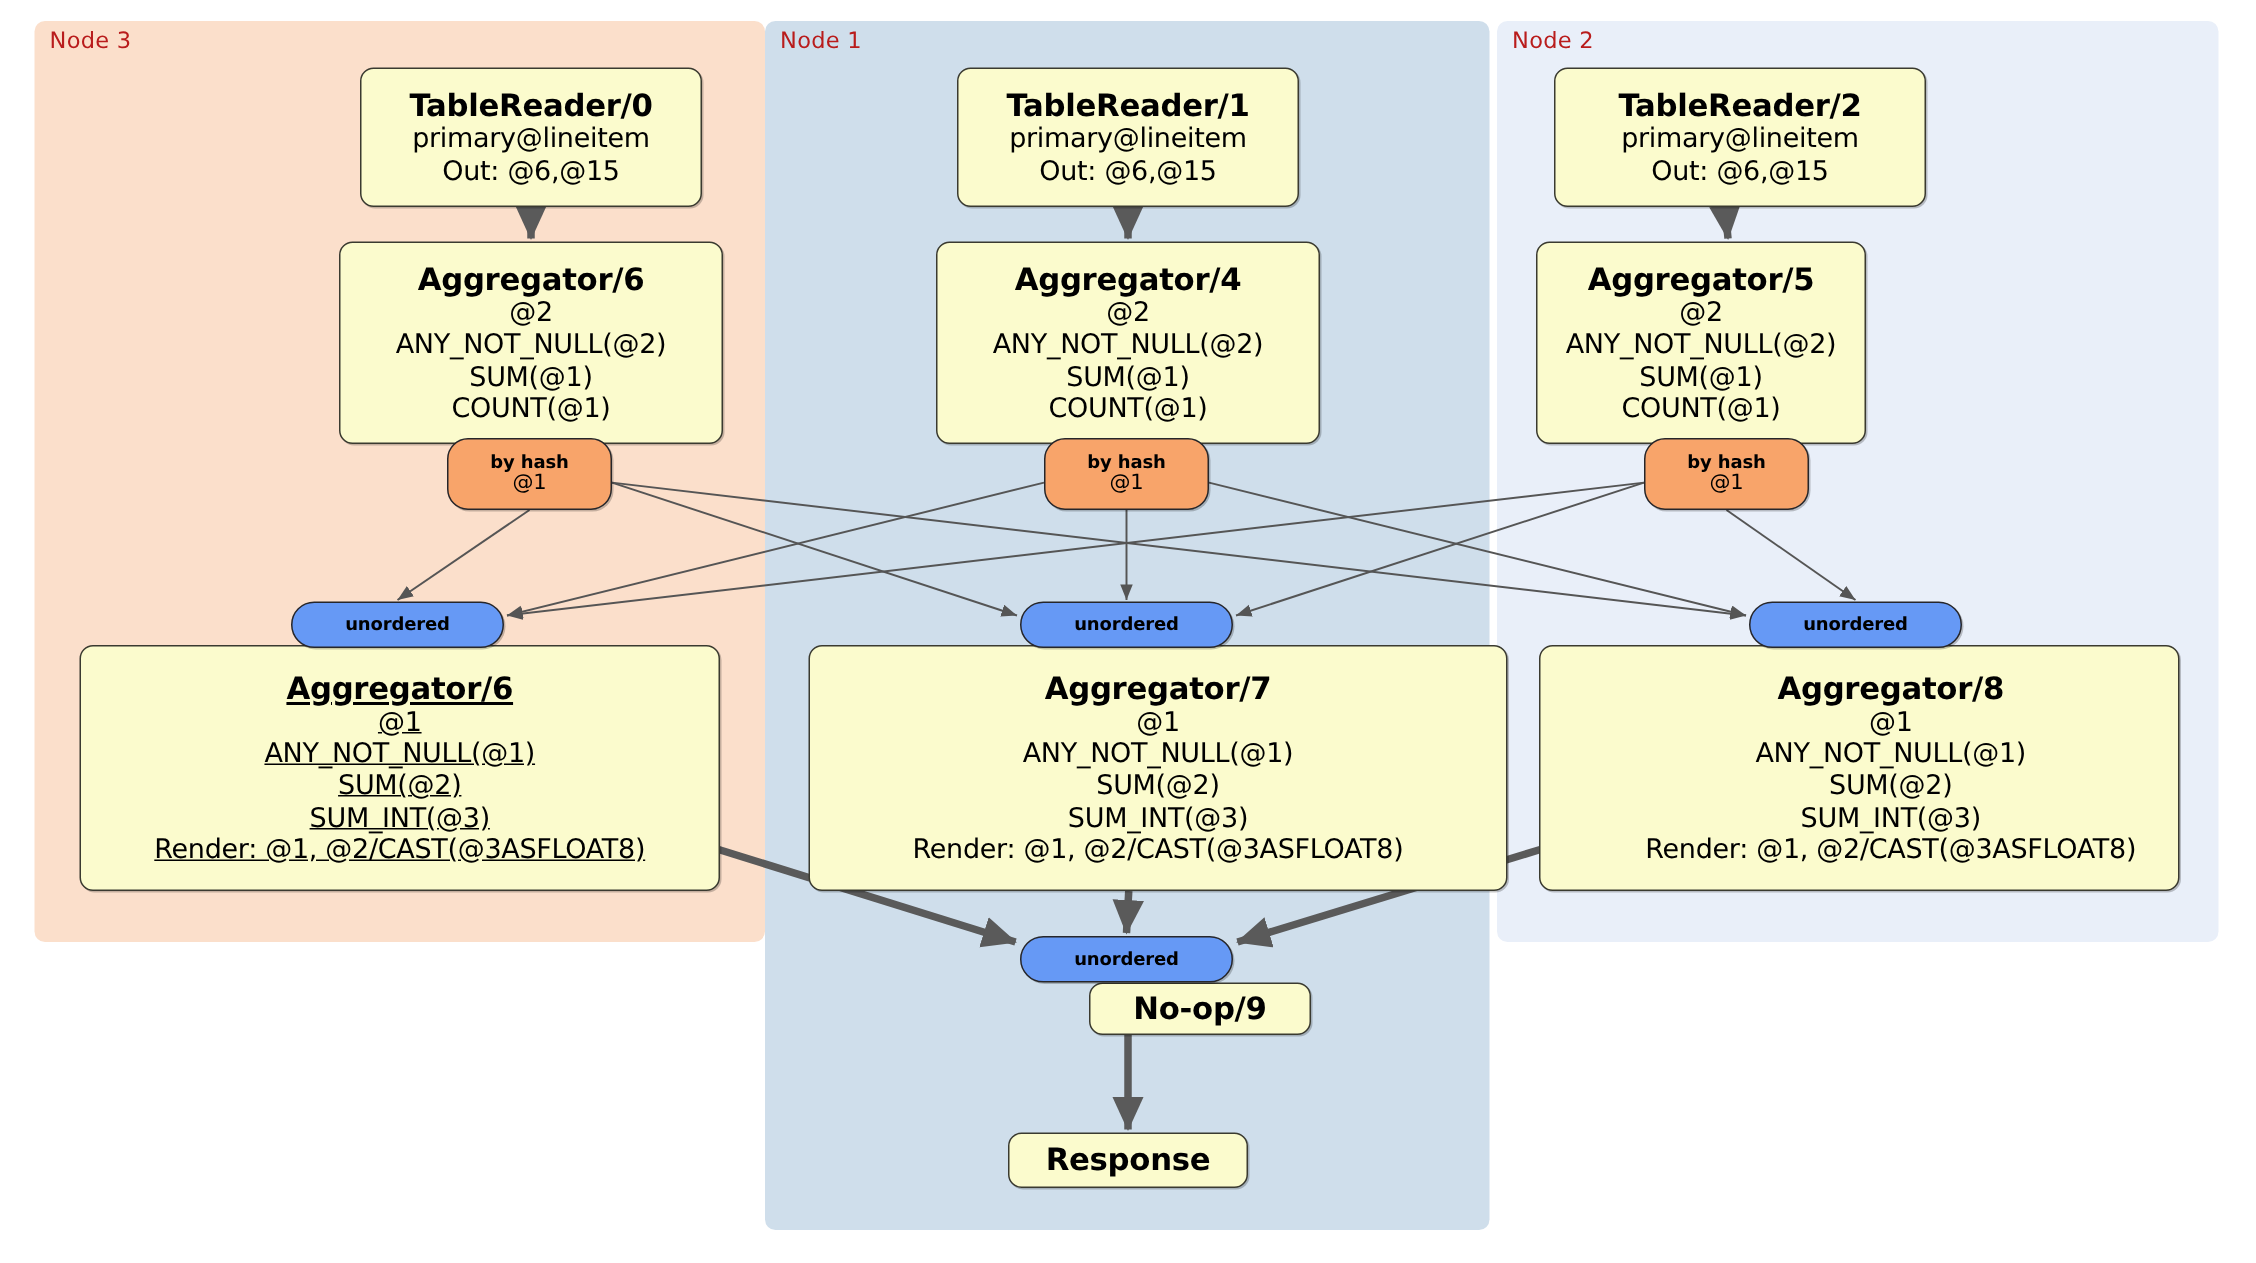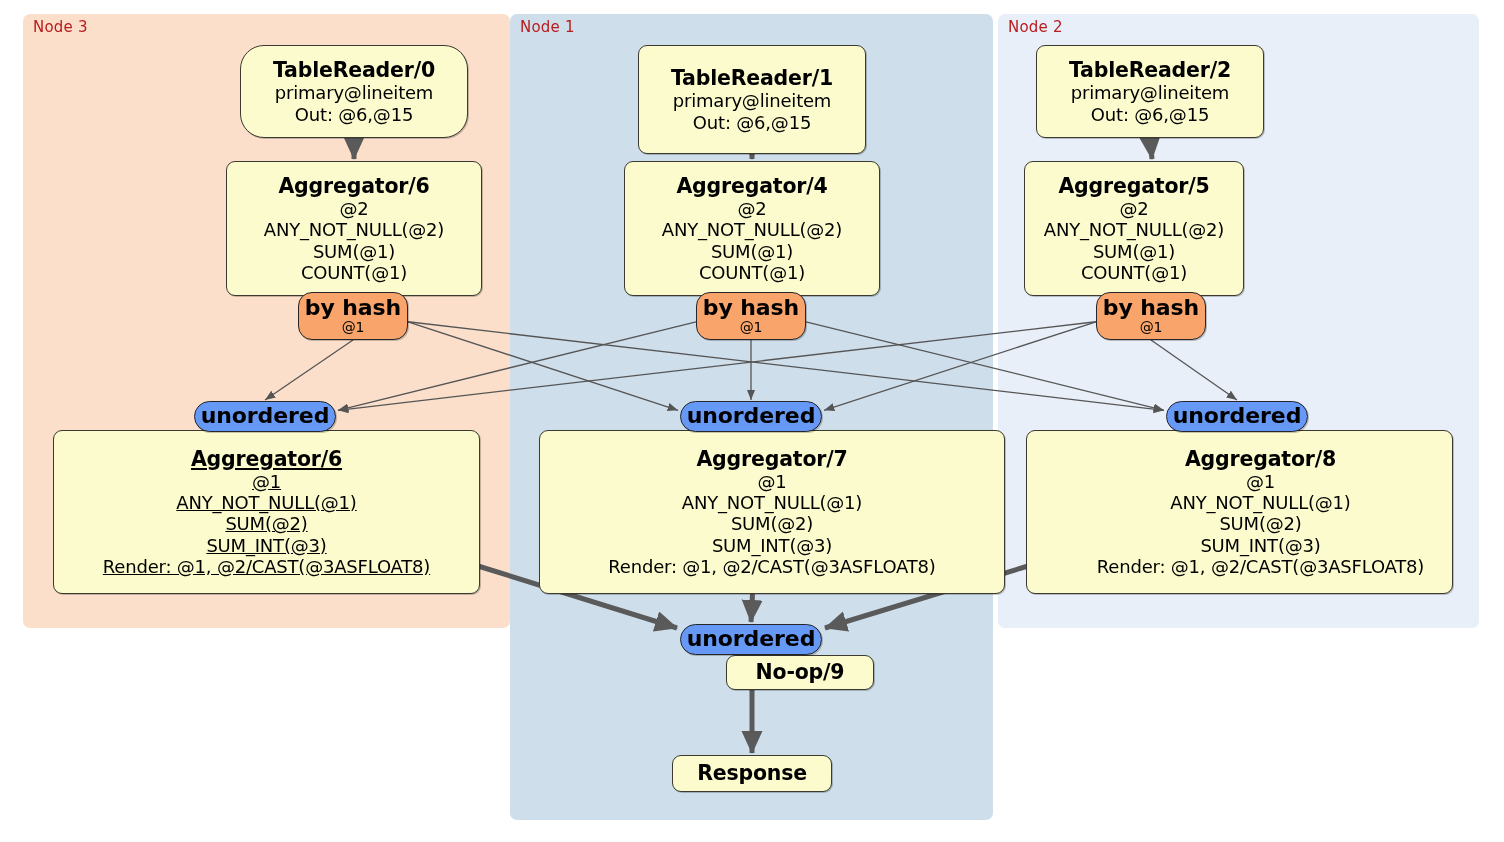--- a/index.html
+++ b/index.html
@@ -32,21 +32,21 @@
 
   .pill{
     position:absolute;box-sizing:border-box;
     border:1.6px solid #26262a;border-radius:13px;
     display:flex;flex-direction:column;align-items:center;justify-content:center;
     text-align:center;line-height:1.1;color:#000;
     box-shadow:1px 1px 0 rgba(0,0,0,.22);
   }
   .pill.hash{background:#f8a46a;border-radius:14px;}
   .pill.unord{background:#6699f5;border-radius:16px;}
-  .pill .ptitle{font-weight:bold;font-size:22px;letter-spacing:-.1px;}
+  .pill .ptitle{font-weight:bold;font-size:12px;letter-spacing:-.1px;}
   .pill .psub{font-size:14px;letter-spacing:-.1px;}
 </style>
 </head>
 <body>
 
 <div id="stage">
   <div id="panels-layer">
       <div class="panel" style="left: 23px; top: 14px; width: 487px; height: 614px; background: rgb(251, 223, 203);">
         <div class="panel-label">Node 3</div>
       </div>
@@ -81,31 +81,31 @@
         <line x1="354" y1="138" x2="354" y2="159" stroke="#5a5a5a" stroke-width="5" marker-end="url(#ahThick)"></line>
         <line x1="752" y1="138" x2="752" y2="159" stroke="#5a5a5a" stroke-width="5" marker-end="url(#ahThick)"></line>
         <line x1="1150" y1="138" x2="1152" y2="159" stroke="#5a5a5a" stroke-width="5" marker-end="url(#ahThick)"></line>
         <line x1="478" y1="566" x2="677" y2="628" stroke="#5a5a5a" stroke-width="5" marker-end="url(#ahThick)"></line>
         <line x1="752.5" y1="594" x2="751" y2="622" stroke="#5a5a5a" stroke-width="5" marker-end="url(#ahThick)"></line>
         <line x1="1028" y1="566" x2="825" y2="628" stroke="#5a5a5a" stroke-width="5" marker-end="url(#ahThick)"></line>
         <line x1="752" y1="690" x2="752" y2="753" stroke="#5a5a5a" stroke-width="5" marker-end="url(#ahThick)"></line>
       </g>
   </svg>
   <div id="nodes-layer">
-      <div class="gbox" style="left: 240px; top: 45px; width: 228px; height: 93px; border-radius: 24px;">
+      <div class="gbox" style="left: 240px; top: 45px; width: 228px; height: 93px;">
         <div class="ttl">TableReader/0</div>
         <div class="ln">primary@lineitem</div>
         <div class="ln">Out: @6,@15</div>
       </div>
-      <div class="gbox" style="left: 638px; top: 45px; width: 228px; height: 109px;">
+      <div class="gbox" style="left: 638px; top: 45px; width: 228px; height: 93px;">
         <div class="ttl">TableReader/1</div>
         <div class="ln">primary@lineitem</div>
         <div class="ln">Out: @6,@15</div>
       </div>
-      <div class="gbox" style="left: 1036px; top: 45px; width: 228px; height: 93px;">
+      <div class="gbox" style="left: 1036px; top: 45px; width: 248px; height: 93px;">
         <div class="ttl">TableReader/2</div>
         <div class="ln">primary@lineitem</div>
         <div class="ln">Out: @6,@15</div>
       </div>
       <div class="gbox" style="left: 226px; top: 161px; width: 256px; height: 135px;">
         <div class="ttl">Aggregator/6</div>
         <div class="ln">@2</div>
         <div class="ln">ANY_NOT_NULL(@2)</div>
         <div class="ln">SUM(@1)</div>
         <div class="ln">COUNT(@1)</div>

